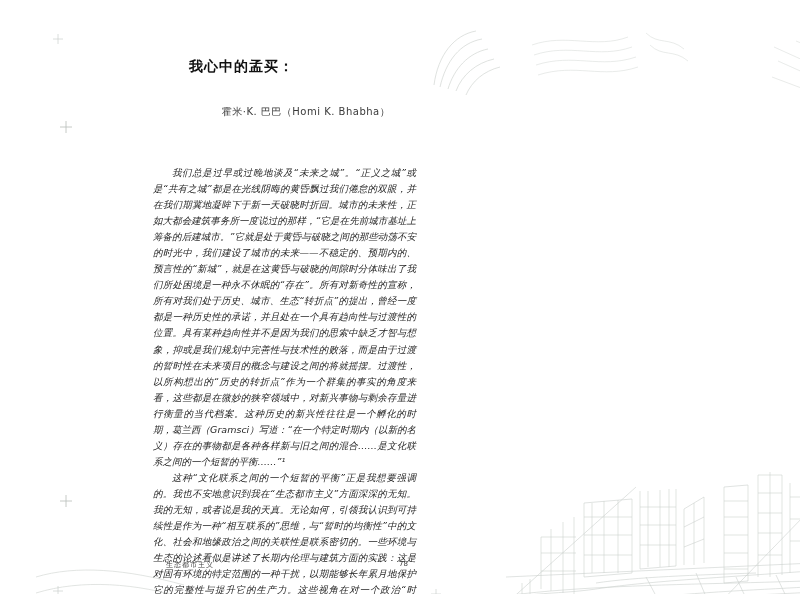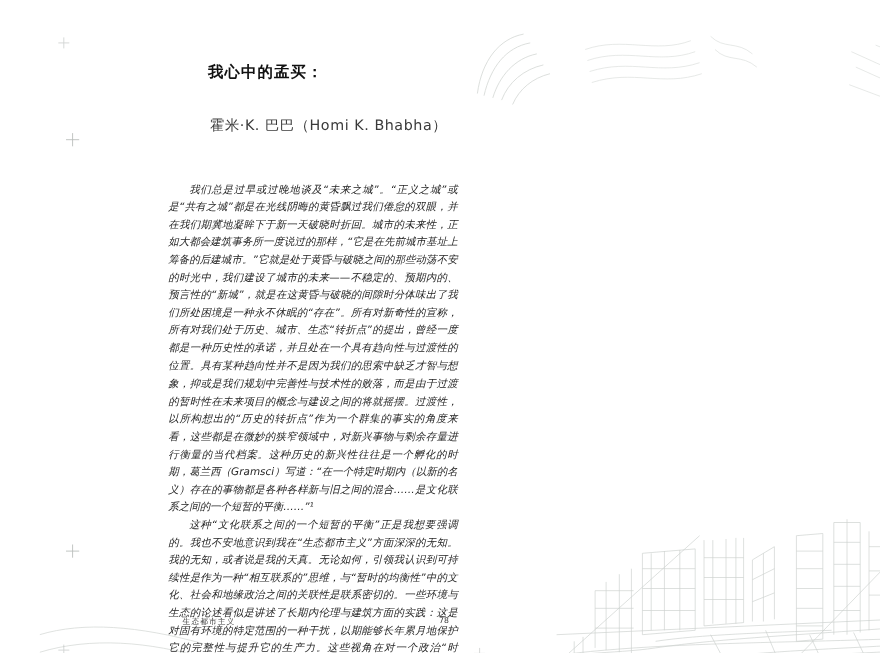--- a/index.html
+++ b/index.html
@@ -15,21 +15,21 @@
   #page-left{left:0;width:400px;}
   #page-right{left:400px;width:400px;}
 
   .title{
     position:absolute;left:153px;top:40px;width:230px;
     font-size:14px;font-weight:bold;color:#111;
     line-height:19px;letter-spacing:1px;
   }
   .author{
     position:absolute;left:155px;top:88px;width:230px;
-    font-size:13px;color:#3a3a3a;letter-spacing:0.5px;
+    font-size:10px;color:#3a3a3a;letter-spacing:0.5px;text-align:center;
   }
   .body-col{
     position:absolute;
     font-size:9.5px;line-height:16.05px;color:#262626;
     text-align:justify;word-break:break-all;
   }
   #left-body{left:117px;top:148px;width:263px;}
   .body-col p{margin:0;padding:0;}
   .body-col p.indent{text-indent:2em;font-style:italic;}
 

